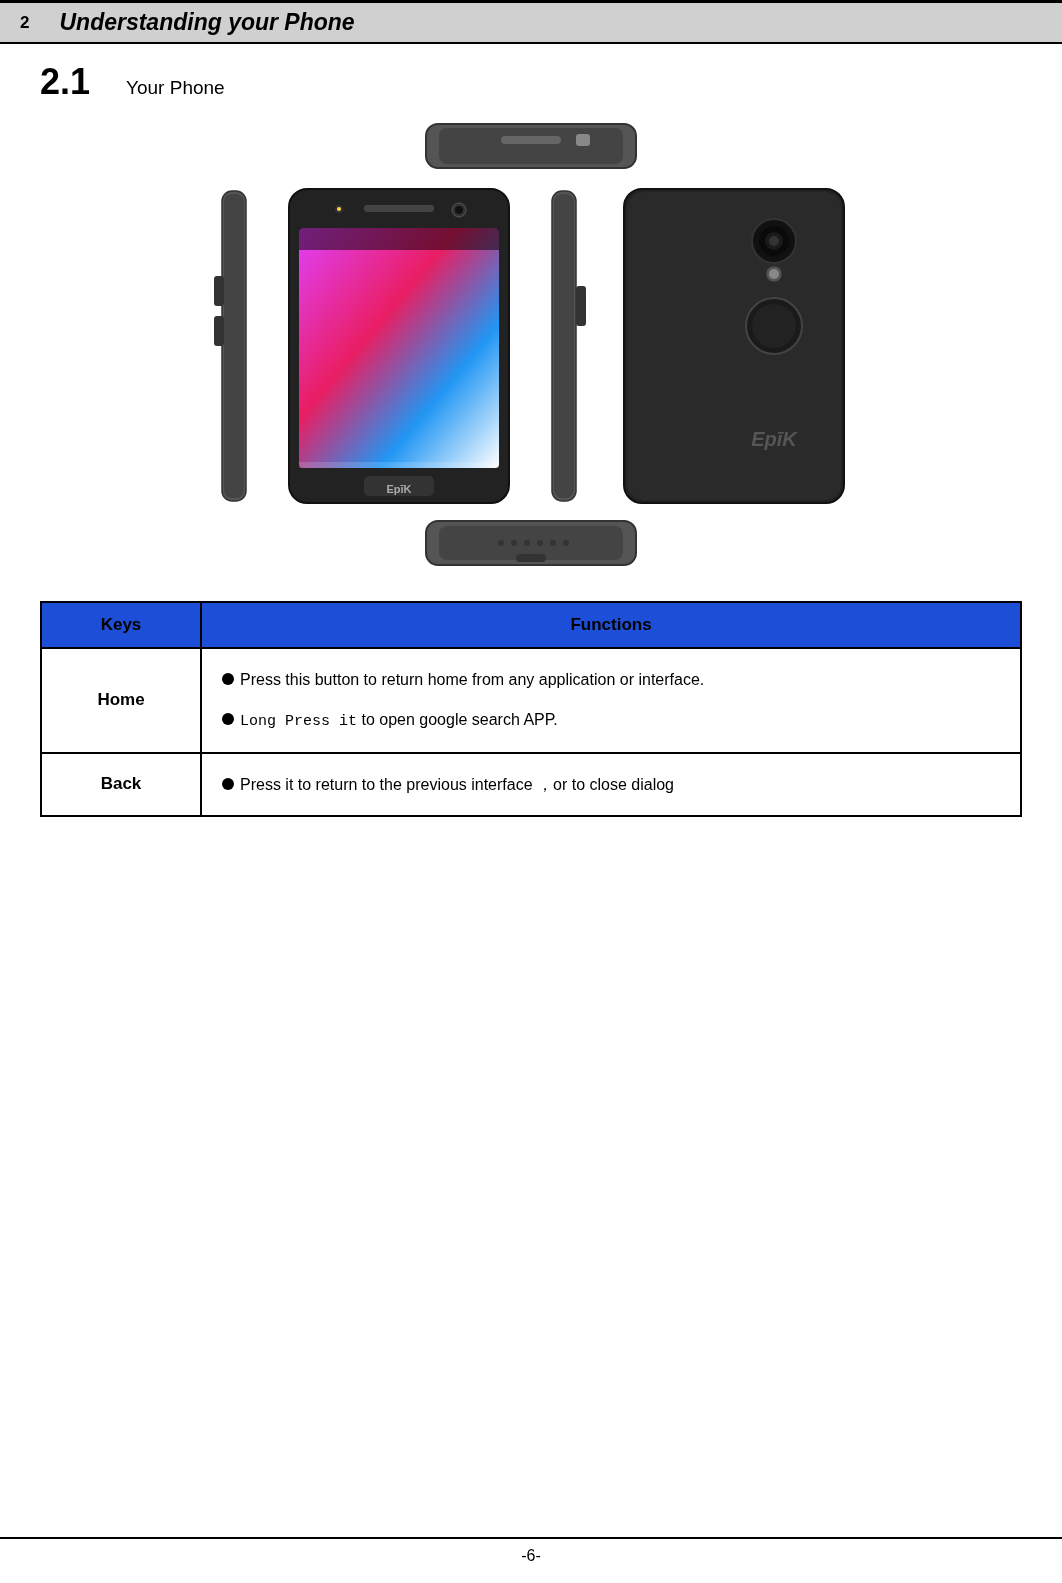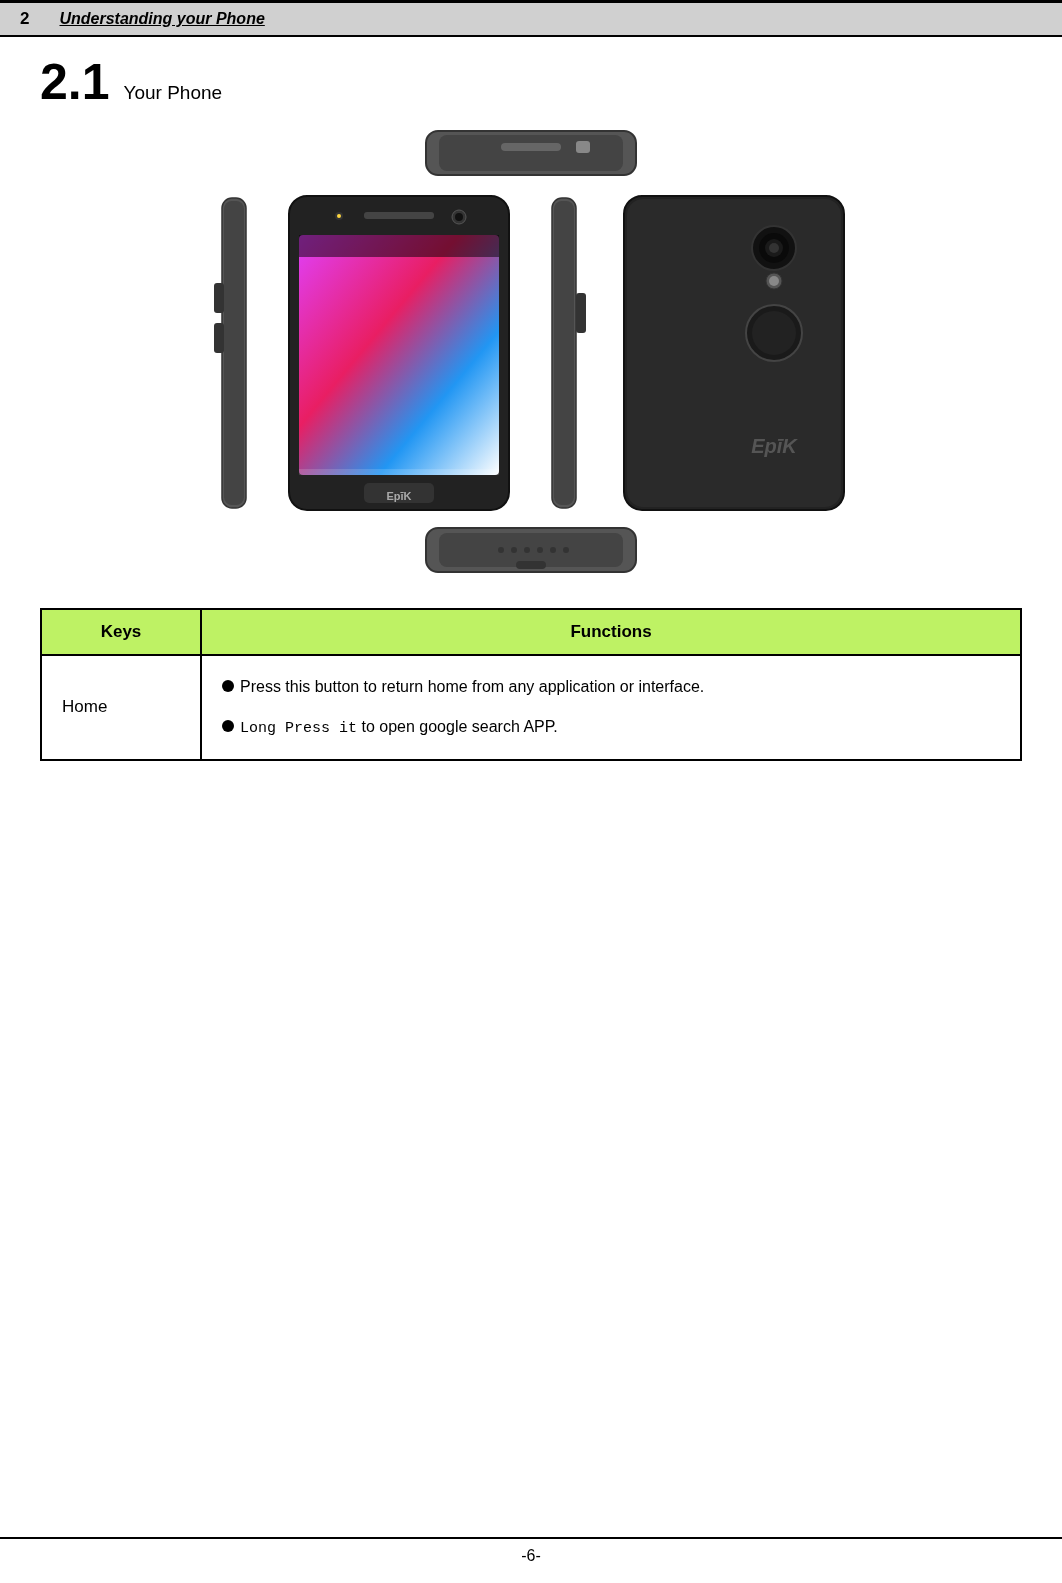--- a/index.html
+++ b/index.html
@@ -30,39 +30,38 @@
       border-bottom: 2px solid #000;
     }
     .chapter-number {
       font-weight: bold;
       font-size: 17px;
       margin-right: 30px;
     }
     .chapter-title {
       font-weight: bold;
       font-style: italic;
-      font-size: 16px;
-      text-decoration: underline;
+      font-size: 23px;
     }
 
     
     .content {
       padding: 20px 40px;
     }
 
     
     .section-heading {
       display: flex;
       align-items: baseline;
       margin-bottom: 16px;
     }
     .section-number {
-      font-size: 50px;
-      font-weight: bold;
-      margin-right: 14px;
+      font-size: 36px;
+      font-weight: bold;
+      margin-right: 36px;
       line-height: 1;
       text-align: right;
     }
     .section-title {
       font-size: 19px;
       font-weight: normal;
     }
 
     
     .phone-images {
@@ -123,40 +122,41 @@
     }
 
     
     .desc-table {
       width: 100%;
       border-collapse: collapse;
       border: 2px solid #000;
     }
 
     .desc-table th {
-      background: #bef264;
+      background: #1d4ed8;
       color: #000;
       font-weight: bold;
       font-size: 17px;
       padding: 12px 20px;
       border: 2px solid #000;
       text-align: center;
     }
 
     .desc-table td {
       border: 2px solid #000;
       padding: 18px 20px;
       vertical-align: middle;
       margin-left: 24px;
     }
 
     .key-cell {
-      text-align: left;
+      text-align: center;
       font-size: 17px;
       width: 160px;
+      font-weight: bold;
     }
 
     .func-cell {
       font-size: 16px;
       line-height: 1.6;
     }
 
     .bullet {
       display: inline-block;
       width: 12px;
@@ -328,20 +328,29 @@
             <div class="func-line">
               <span class="bullet"></span>
               <span>Press this button to return home from any application or interface.</span>
             </div>
             <div class="func-line">
               <span class="bullet"></span>
               <span><code>Long Press it</code> to open google search APP.</span>
             </div>
           </td>
         </tr>
+        <tr>
+          <td class="key-cell">Back</td>
+          <td class="func-cell">
+            <div class="func-line">
+              <span class="bullet"></span>
+              <span>Press it to return to the previous interface ，or to close dialog</span>
+            </div>
+          </td>
+        </tr>
       </tbody>
     </table>
   </div>
 
 </div>
 
 <div class="page-footer">
   <span>-6-</span>
 </div>
 

